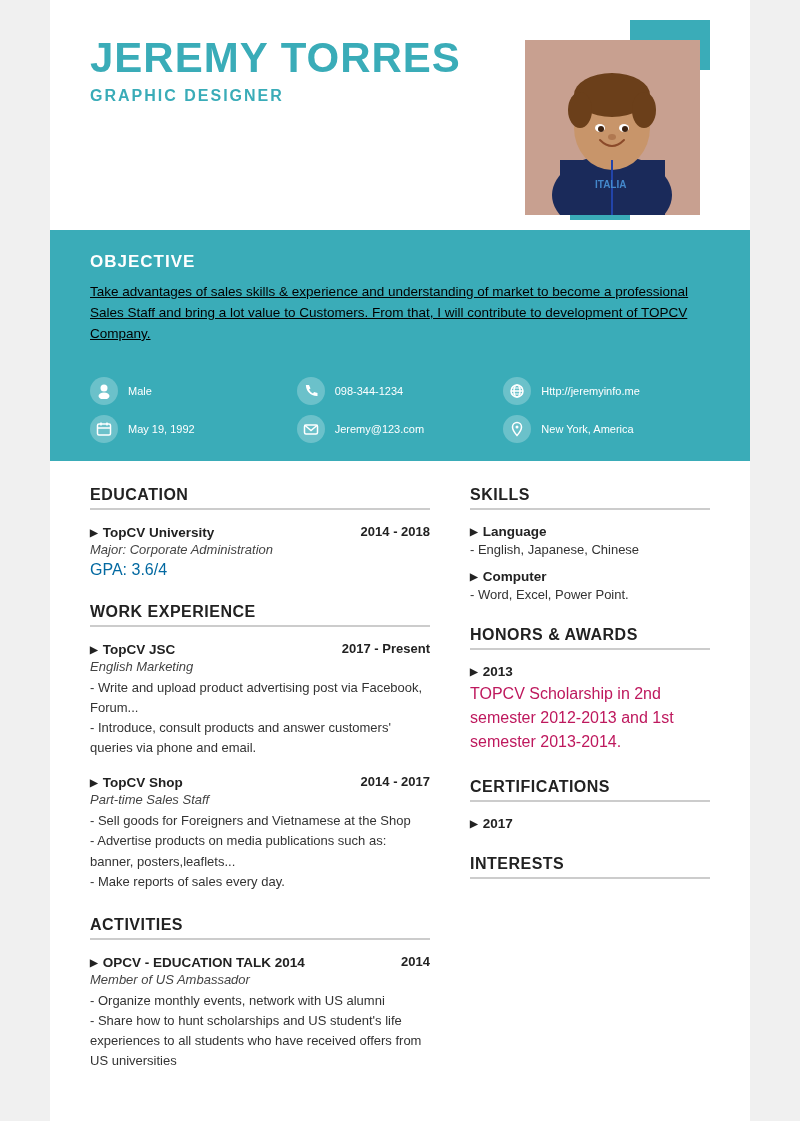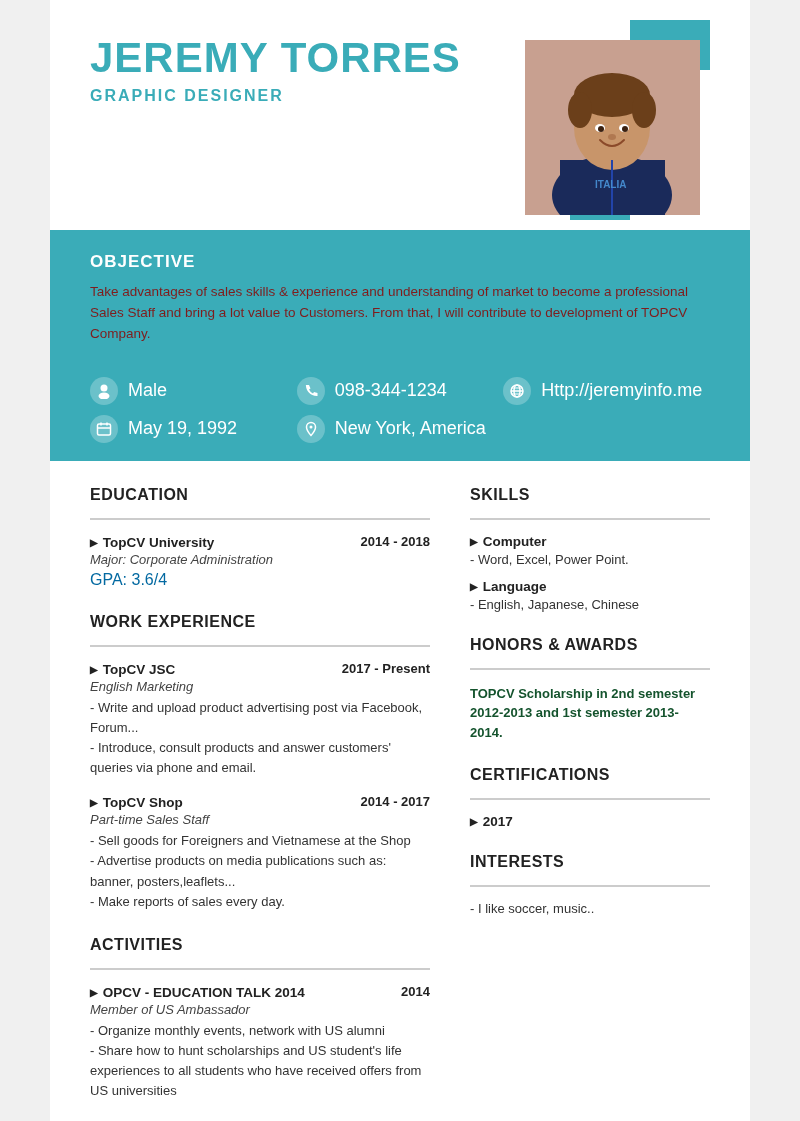--- a/index.html
+++ b/index.html
@@ -96,38 +96,39 @@
     }
     .objective-title {
       font-size: 17px;
       font-weight: 900;
       color: #fff;
       letter-spacing: 1px;
       margin-bottom: 10px;
     }
     .objective-text {
       font-size: 13.5px;
-      color: #7f1d1d;
+      color: #000000;
       line-height: 1.55;
+      text-decoration: underline;
     }
 
     
     .info-section {
       background: #3aacb8;
       padding: 10px 40px 18px 40px;
       display: grid;
       grid-template-columns: 1fr 1fr 1fr;
       gap: 10px 0;
     }
     .info-item {
       display: flex;
       align-items: center;
       gap: 10px;
       color: #fff;
-      font-size: 18px;
+      font-size: 11px;
     }
     .info-icon {
       width: 28px;
       height: 28px;
       border-radius: 50%;
       background: rgba(255,255,255,0.25);
       display: flex;
       align-items: center;
       justify-content: center;
       flex-shrink: 0;
@@ -152,21 +153,21 @@
 
     
     .section {
       margin-bottom: 24px;
     }
     .section-title {
       font-size: 16px;
       font-weight: 900;
       color: #222;
       border-bottom: 2px solid #ccc;
-      padding-bottom: 14px;
+      padding-bottom: 4px;
       margin-bottom: 14px;
       letter-spacing: 0.5px;
     }
 
     
     .entry {
       margin-bottom: 16px;
     }
     .entry-header {
       display: flex;
@@ -247,24 +248,23 @@
       align-items: center;
       gap: 5px;
       margin-bottom: 3px;
     }
     .honor-year::before {
       content: "▶";
       color: #222;
       font-size: 10px;
     }
     .honor-text {
-      font-size: 13px;
-      color: #14532d;
+      font-size: 16px;
+      color: #be185d;
       line-height: 1.5;
-      font-weight: bold;
     }
 
     .interests-text {
       font-size: 13px;
       color: #333;
     }
   </style>
 </head>
 <body>
 
@@ -351,20 +351,29 @@
     <div class="info-item">
       <div class="info-icon">
         <svg width="16" height="16" viewBox="0 0 16 16" fill="none" xmlns="http://www.w3.org/2000/svg">
           <rect x="1.5" y="3" width="13" height="11" rx="1.5" stroke="white" stroke-width="1.5"></rect>
           <line x1="1.5" y1="7" x2="14.5" y2="7" stroke="white" stroke-width="1.5"></line>
           <line x1="5" y1="1.5" x2="5" y2="4.5" stroke="white" stroke-width="1.5"></line>
           <line x1="11" y1="1.5" x2="11" y2="4.5" stroke="white" stroke-width="1.5"></line>
         </svg>
       </div>
       <span>May 19, 1992</span>
+    </div>
+    <div class="info-item">
+      <div class="info-icon">
+        <svg width="16" height="16" viewBox="0 0 16 16" fill="none" xmlns="http://www.w3.org/2000/svg">
+          <rect x="1.5" y="4" width="13" height="9" rx="1.5" stroke="white" stroke-width="1.5"></rect>
+          <polyline points="1.5,4 8,9.5 14.5,4" stroke="white" stroke-width="1.5" fill="none"></polyline>
+        </svg>
+      </div>
+      <span>Jeremy@123.com</span>
     </div>
     <div class="info-item">
       <div class="info-icon">
         <svg width="16" height="16" viewBox="0 0 16 16" fill="none" xmlns="http://www.w3.org/2000/svg">
           <path d="M8 1.5C5.5 1.5 3.5 3.5 3.5 6c0 3.5 4.5 8.5 4.5 8.5s4.5-5 4.5-8.5C12.5 3.5 10.5 1.5 8 1.5z" stroke="white" stroke-width="1.5" fill="none"></path>
           <circle cx="8" cy="6" r="1.5" fill="white"></circle>
         </svg>
       </div>
       <span>New York, America</span>
     </div>
@@ -418,44 +427,44 @@
         </div>
       </div>
 
     </div>
 
     <div class="right-col">
 
       <div class="section">
         <div class="section-title">SKILLS</div>
         <div class="skill-entry">
+          <div class="skill-title">Language</div>
+          <div class="skill-detail">- English, Japanese, Chinese</div>
+        </div>
+        <div class="skill-entry">
           <div class="skill-title">Computer</div>
           <div class="skill-detail">- Word, Excel, Power Point.</div>
         </div>
-        <div class="skill-entry">
-          <div class="skill-title">Language</div>
-          <div class="skill-detail">- English, Japanese, Chinese</div>
-        </div>
       </div>
 
       <div class="section">
         <div class="section-title">HONORS &amp; AWARDS</div>
         <div class="honor-entry">
+          <div class="honor-year">2013</div>
           <div class="honor-text">TOPCV Scholarship in 2nd semester 2012-2013 and 1st semester 2013-2014.</div>
         </div>
       </div>
 
       <div class="section">
         <div class="section-title">CERTIFICATIONS</div>
         <div class="honor-entry">
           <div class="honor-year">2017</div>
         </div>
       </div>
 
       <div class="section">
         <div class="section-title">INTERESTS</div>
-        <div class="interests-text">- I like soccer, music..</div>
       </div>
 
     </div>
   </div>
 
 </div>
 
 </body></html>

